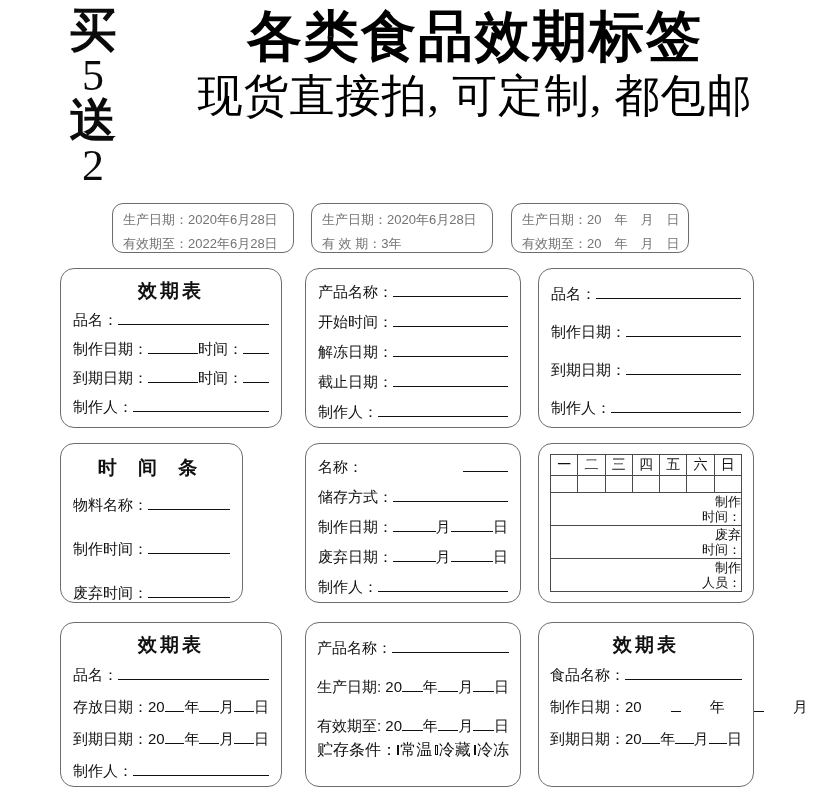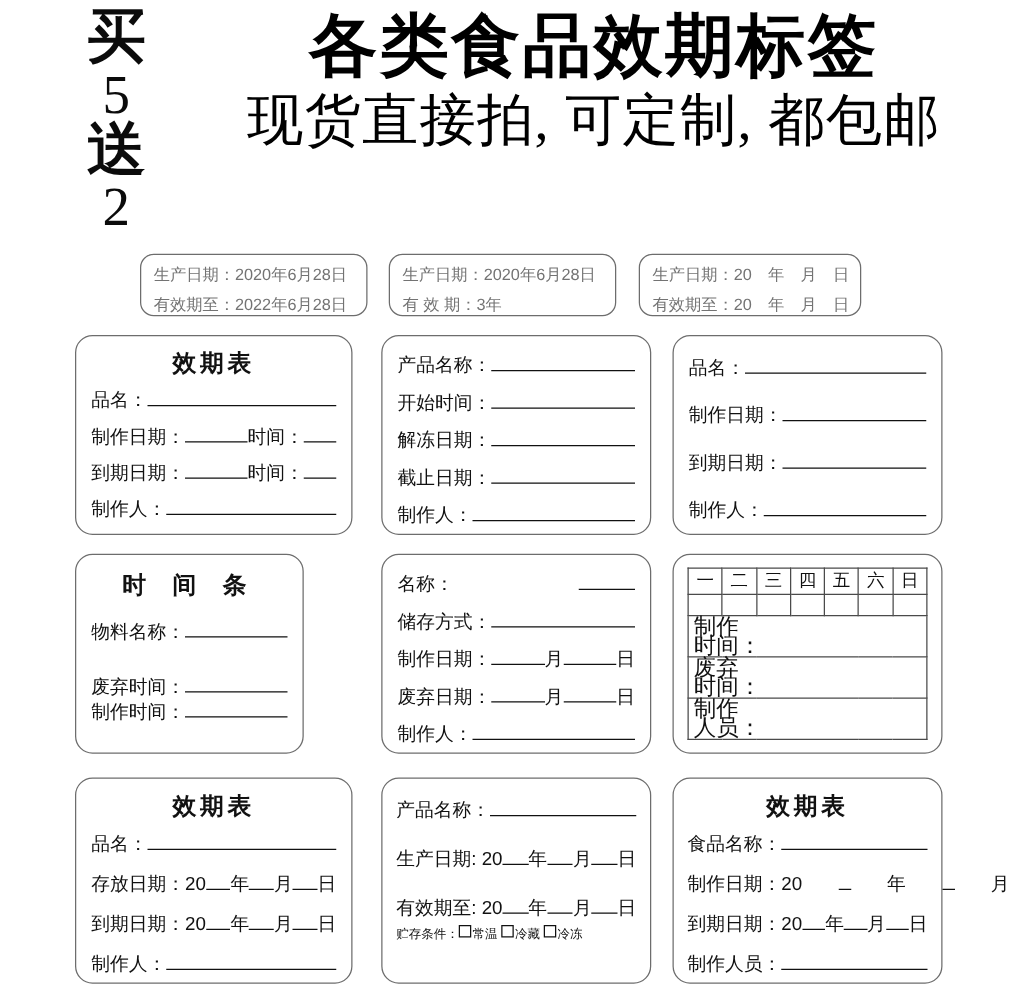--- a/index.html
+++ b/index.html
@@ -126,24 +126,24 @@
     border: 1.3px solid #4a4a4a;
     height: 17px;
     text-align: center;
     font-size: 13px;
     padding: 0;
     color: #111;
   }
   .wk-table td.hdr { height: 21px; font-size: 14px; }
   .wk-table td.tall {
     height: 33px;
-    text-align: left;
+    text-align: right;
     vertical-align: top;
     padding: 1px 0 0 4px;
-    font-size: 18px;
+    font-size: 13px;
     line-height: 15px;
   }
   .wk-table td.tall span { display: block; }
 
   .cbx {
     display: inline-block;
     width: 10px; height: 10px;
     border: 1.4px solid #111;
     margin: 0 1px 0 3px;
     vertical-align: -1px;
@@ -247,26 +247,26 @@
     <span class="ul"></span>
   </div>
 </div>
 
 <div class="label-card" style="left:60px; top:443px; width:183px; height:160px; padding:11px 12px 0 12px;">
   <div class="lbl-title wide" style="margin-bottom:14px;">时 间 条</div>
   <div class="row" style="margin-bottom:24px;">
     <span class="lab">物料名称：</span>
     <span class="ul"></span>
   </div>
-  <div class="row">
-    <span class="lab">废弃时间：</span>
-    <span class="ul"></span>
-  </div>
   <div class="row" style="margin-bottom:24px;">
     <span class="lab">制作时间：</span>
+    <span class="ul"></span>
+  </div>
+  <div class="row">
+    <span class="lab">废弃时间：</span>
     <span class="ul"></span>
   </div>
 </div>
 
 <div class="label-card" style="left:305px; top:443px; width:216px; height:160px; padding:13px 12px 0 12px;">
   <div class="row" style="margin-bottom:10px;gap:38px;">
     <span class="lab">名称：</span>
     <span class="gap" style="width:24px;"></span>
     <span class="ul"></span>
   </div>
@@ -383,21 +383,21 @@
   </div>
   <div class="row" style="margin-bottom:4px;">
     <span class="lab">有效期至: 20</span>
     <span class="ul"></span>
     <span class="lab">年</span>
     <span class="ul"></span>
     <span class="lab">月</span>
     <span class="ul"></span>
     <span class="lab">日</span>
   </div>
-  <div class="row" style="font-size:10px;">
+  <div class="row" style="font-size:16px;">
     <span class="lab">贮存条件：</span>
     <span class="cbx" style="margin-left:0;"></span>
     <span class="lab">常温</span>
     <span class="cbx"></span>
     <span class="lab">冷藏</span>
     <span class="cbx"></span>
     <span class="lab">冷冻</span>
   </div>
 </div>
 
@@ -418,17 +418,13 @@
   </div>
   <div class="row" style="margin-bottom:12px;">
     <span class="lab">到期日期：20</span>
     <span class="ul"></span>
     <span class="lab">年</span>
     <span class="ul"></span>
     <span class="lab">月</span>
     <span class="ul"></span>
     <span class="lab">日</span>
   </div>
-  <div class="row">
-    <span class="lab">制作人员：</span>
-    <span class="ul"></span>
-  </div>
 </div>
 
 </body></html>

